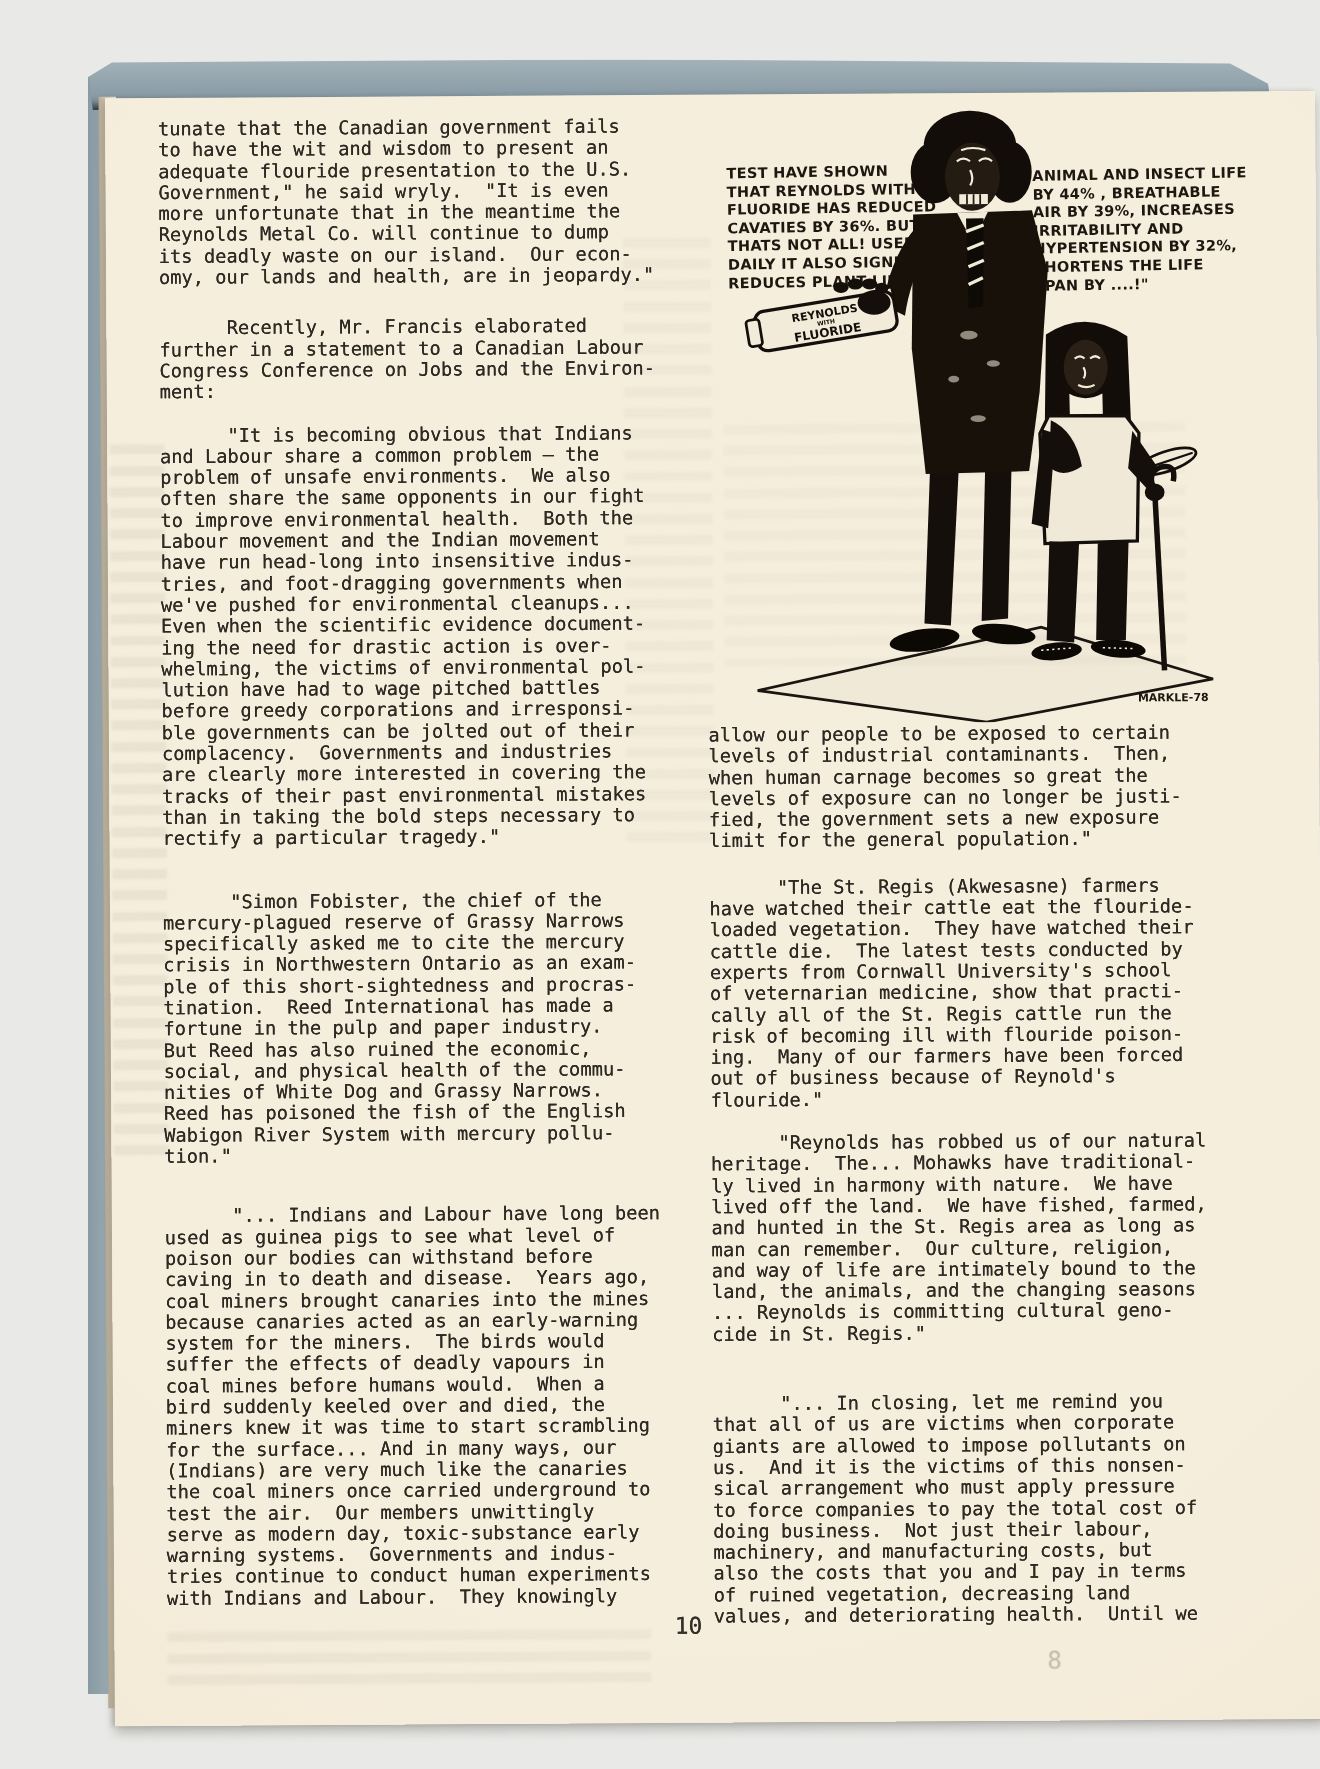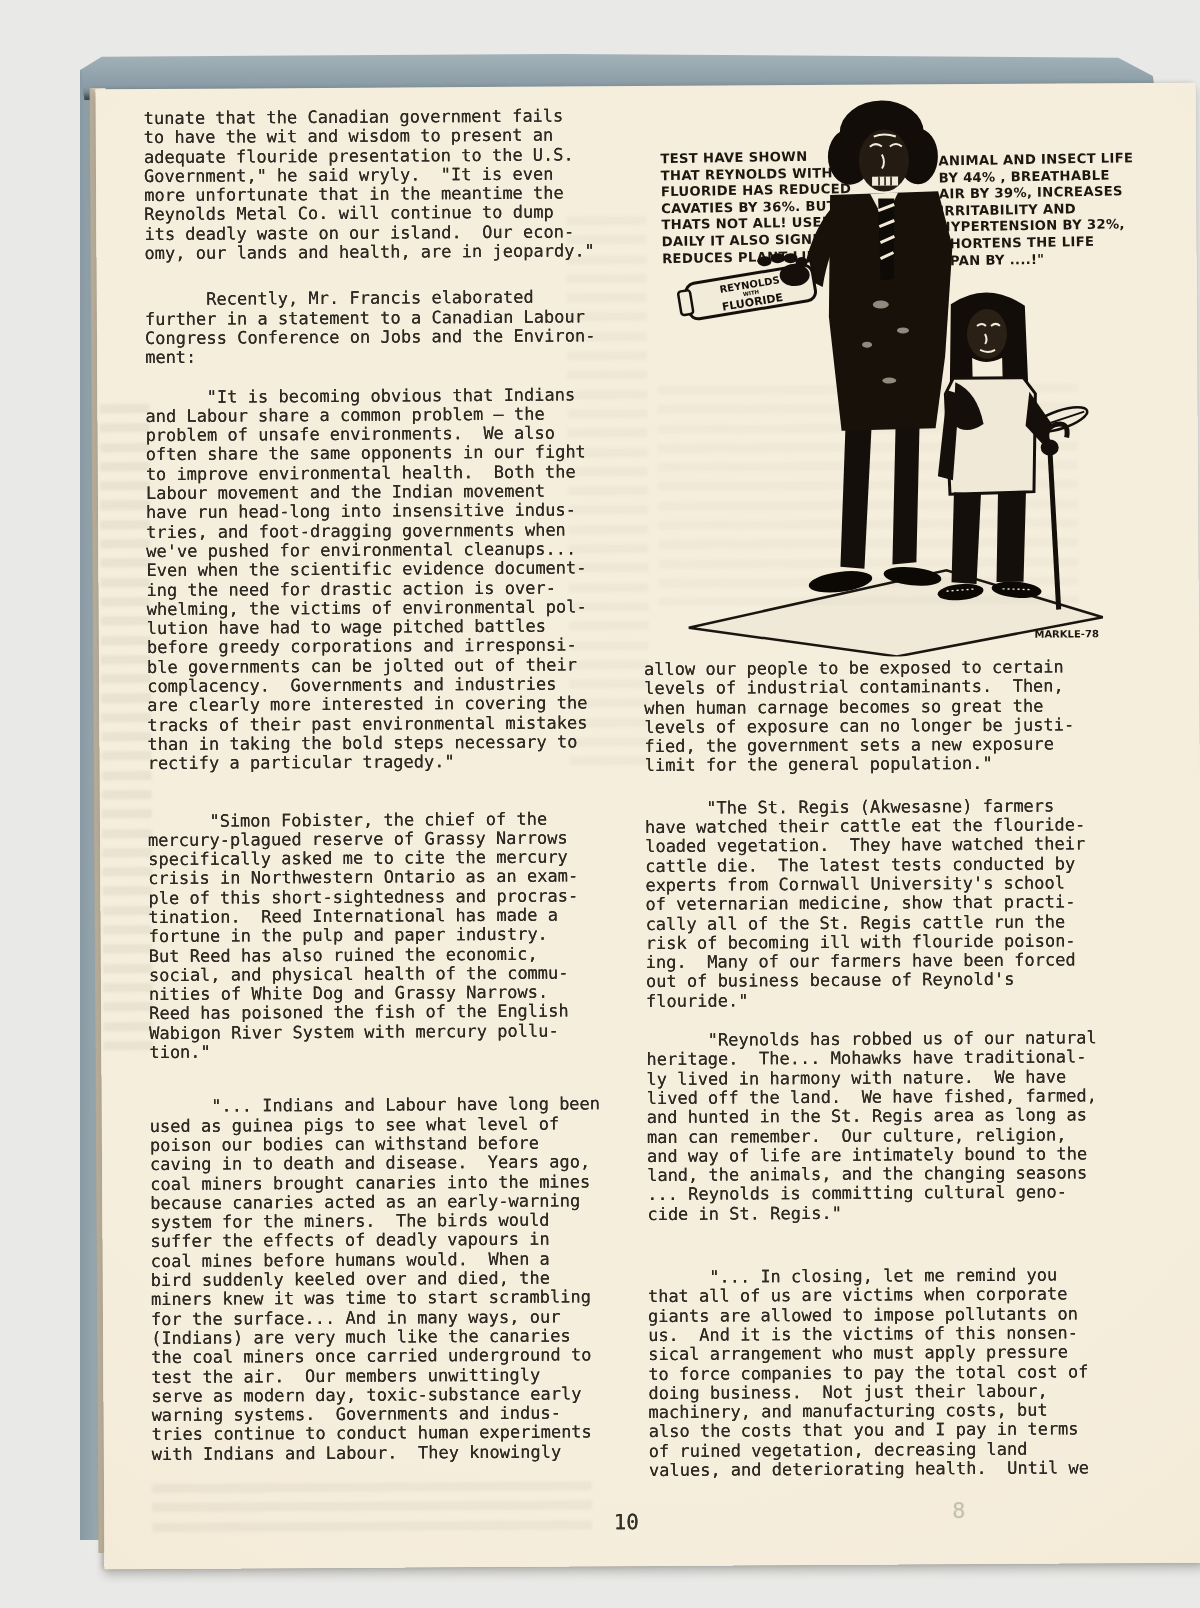--- a/index.html
+++ b/index.html
@@ -52,21 +52,20 @@
     letter-spacing:.3px;color:#1d1710;white-space:pre-line;
     transform:rotate(-0.6deg);
   }
   .caption-left{left:565px;top:64px;width:250px;}
   .caption-right{left:843px;top:68px;width:240px;}
   .cartoon-svg{position:absolute;left:548px;top:10px;width:475px;height:562px;}
   .page-number{
     position:absolute;left:492px;top:1380px;width:60px;
     font-size:21px;color:#33302a;text-align:center;
     text-shadow:0 0 .4px currentColor;
-    margin-top:44px;
   }
   .ghost-number{
     position:absolute;left:848px;top:1414px;
     font-size:22px;color:rgba(145,148,125,0.55);
     filter:blur(.6px);
   }
   
   .ghost{
     position:absolute;filter:blur(1.6px);
     background:repeating-linear-gradient(to bottom,

